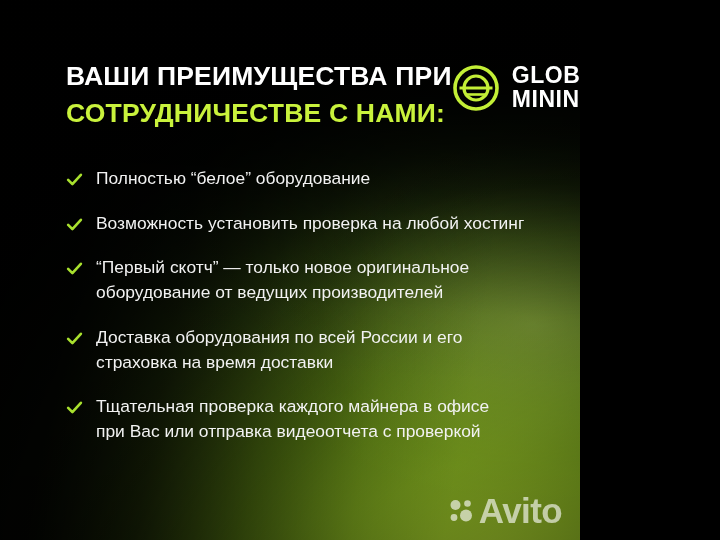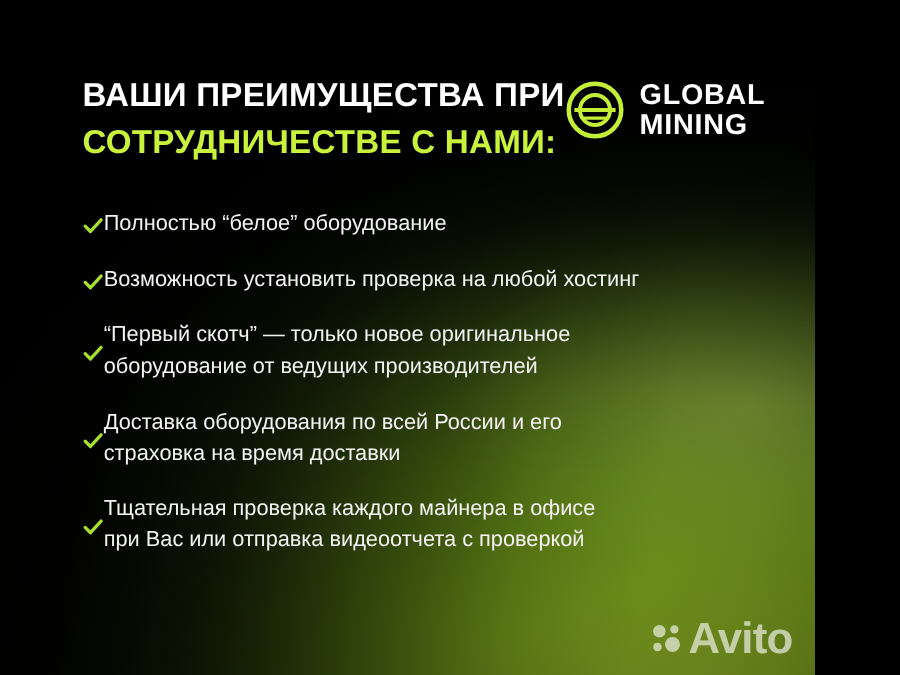--- a/index.html
+++ b/index.html
@@ -6,21 +6,21 @@
 
   html, body {
     width:720px; height:540px;
     background:#000;
     font-family:"Liberation Sans", sans-serif;
     overflow:hidden;
   }
 
   #poster {
     position:relative;
-    width:652px; height:540px;
+    width:580px; height:540px;
     background:#c2410c;
     overflow:hidden;
   }
 
   
   .glow-main {
     position:absolute;
     left:0; top:0; right:0; bottom:0;
     background:
       radial-gradient(115% 95% at 86% 104%,
@@ -117,22 +117,22 @@
   .brand-text span { display:block; }
 
   
   .bullets {
     position:absolute;
     left:66px; top:166px;
     right:28px;
   }
   .bullet {
     display:flex;
-    align-items:center;
-    gap:0;
+    align-items:flex-start;
+    gap:13px;
     margin-bottom:20px;
   }
   .bullet:last-child { margin-bottom:0; }
   .check { width:17px; height:17px; flex:0 0 auto; margin-top:5px; display:block; }
   .bullet-text {
     color:#f2f2f2;
     font-size:17.4px;
     line-height:1.42;
     white-space:pre-line;
   }

